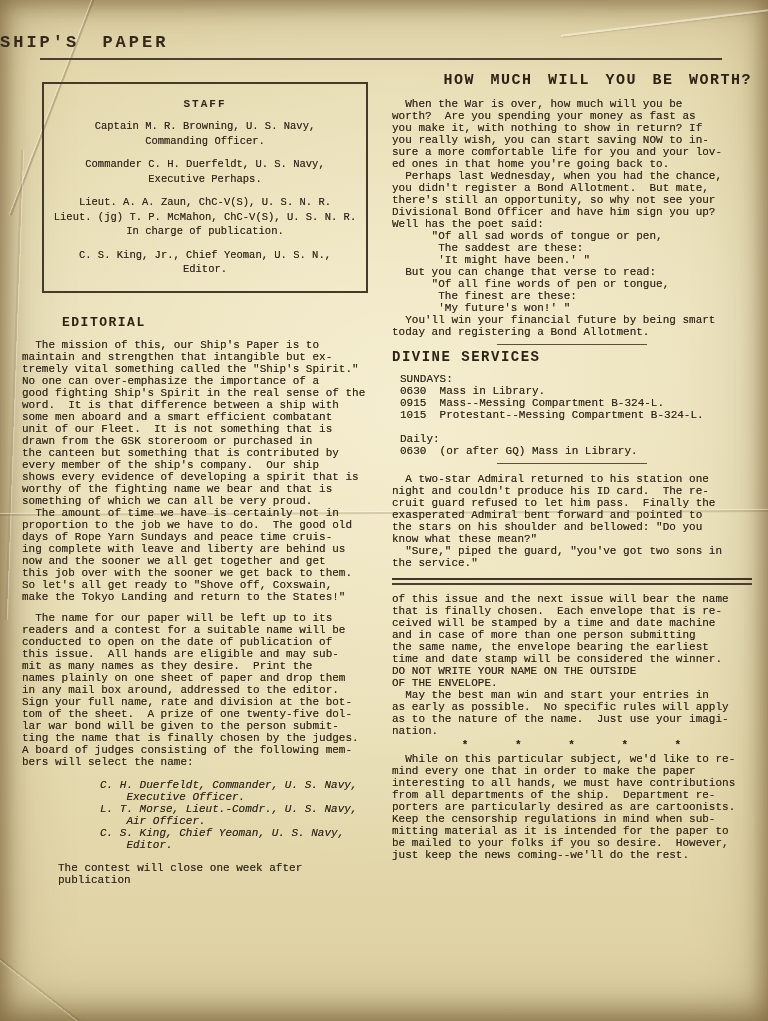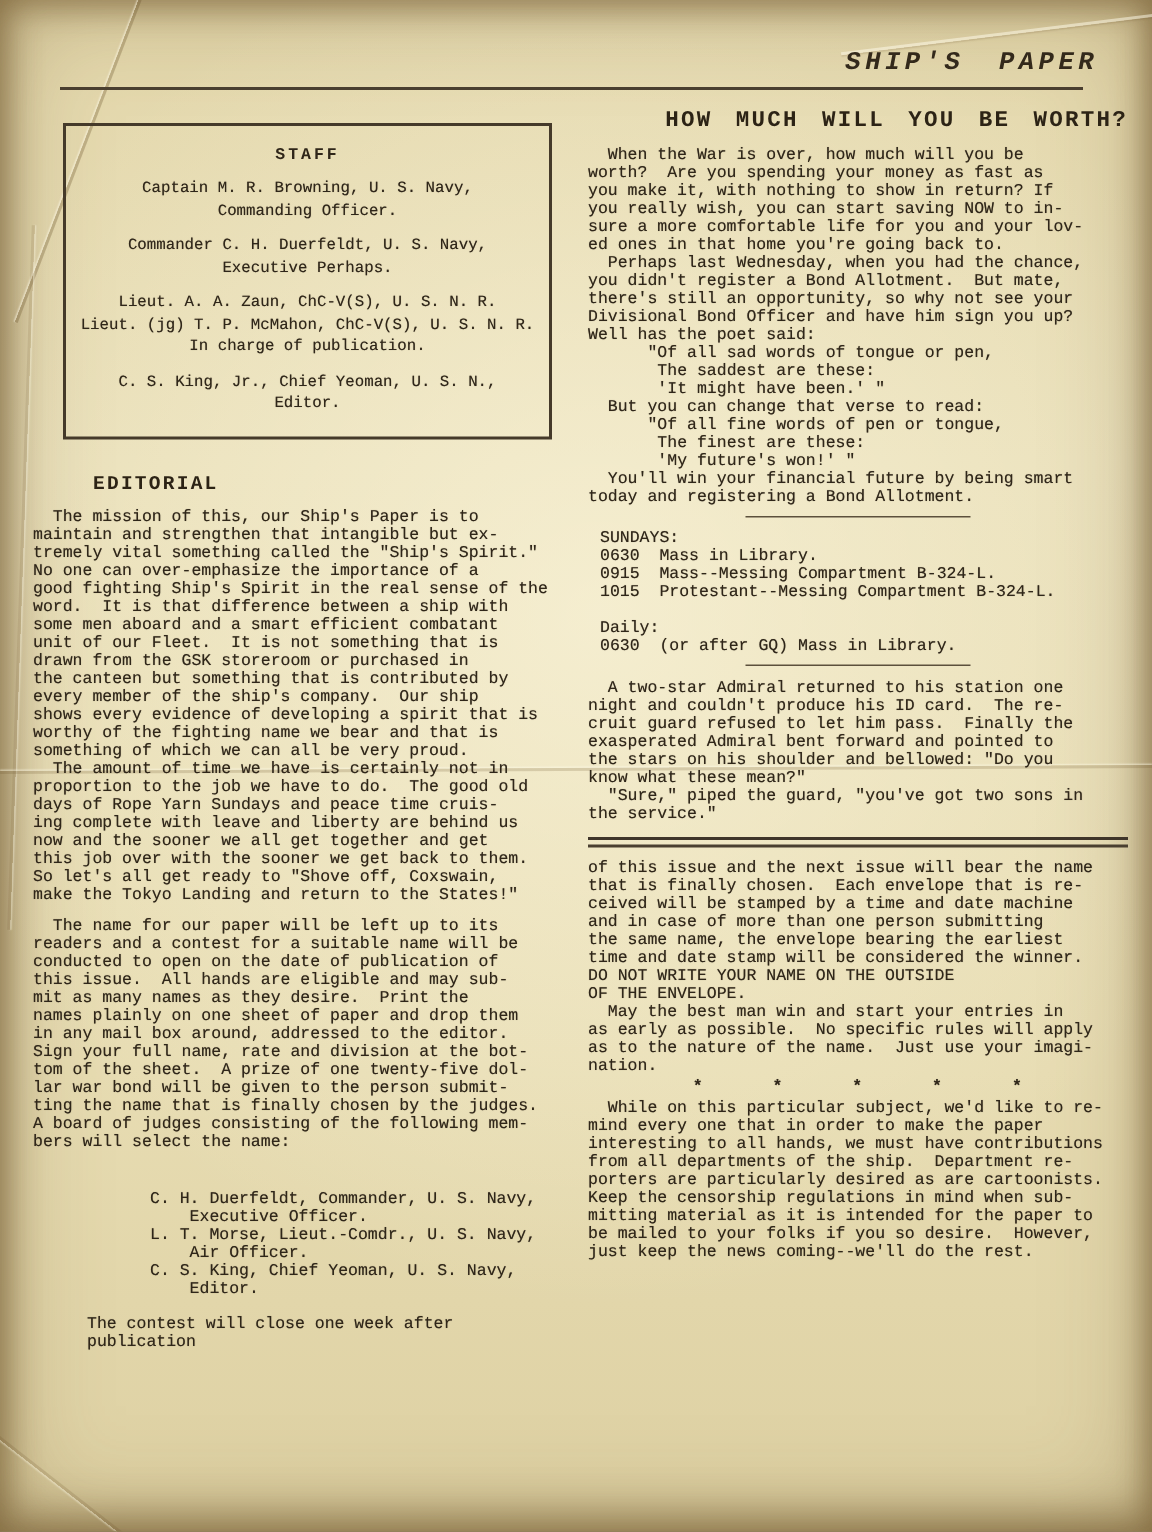--- a/index.html
+++ b/index.html
@@ -25,21 +25,21 @@
       box-shadow:0 1px 1px rgba(255,252,235,.5);transform:rotate(111deg);transform-origin:0 0;}
   .c2{left:13px;top:150px;width:2px;height:470px;background:rgba(104,79,41,.14);
       box-shadow:1px 0 1px rgba(255,252,235,.4);transform:rotate(2deg);}
   .c3{left:0;top:512px;width:768px;height:2px;background:rgba(104,79,41,.20);
       box-shadow:0 -1px 1px rgba(255,252,235,.45);transform:rotate(-.3deg);}
   .c4{left:-12px;top:948px;width:130px;height:2px;background:rgba(104,79,41,.18);
       box-shadow:0 1px 1px rgba(255,252,235,.4);transform:rotate(38deg);transform-origin:0 0;}
   .c5{left:560px;top:22px;width:210px;height:2px;background:rgba(255,252,235,.5);
       box-shadow:0 1px 1px rgba(104,79,41,.18);transform:rotate(-7deg);}
 
-  .masthead{position:absolute;top:33px;left:0;width:732px;text-align:right;font-style:italic;}
+  .masthead{position:absolute;top:33px;left:0;width:732px;text-align:left;}
   .title{font-size:17px;font-weight:bold;letter-spacing:3px;word-spacing:10px;color:#33291b;}
   .title-rule{position:absolute;top:58px;left:40px;width:682px;border-top:2px solid #4a3f30;}
 
   .columns{position:absolute;top:64px;left:22px;width:730px;display:flex;gap:12px;}
   .col{box-sizing:border-box;}
   .col.left{width:358px;}
   .col.right{width:360px;}
 
   .lines{white-space:pre-wrap;font-size:11px;line-height:12px;margin:0;
          text-shadow:0 0 .5px rgba(47,38,25,.55);}
@@ -51,21 +51,21 @@
 
   h1.headline{font-size:15px;font-weight:bold;letter-spacing:1.5px;word-spacing:5px;
               margin:8px 0 0 0;color:#2c2315;text-align:right;}
   h2.sec{font-size:13px;font-weight:bold;letter-spacing:1.5px;margin:0;color:#2c2315;}
   .sec.editorial{margin-top:22px;padding-left:40px;}
   .sec.ntp{margin-top:15px;letter-spacing:2px;}
   .sec.ds{font-size:14px;margin-top:3px;}
 
   .p{margin-top:9px;}
   .p0{margin-top:0;}
-  .judges{margin:26px 0 0 78px;}
+  .judges{margin:11px 0 0 78px;font-style:italic;}
   .closing{margin:11px 0 0 36px;}
   .schedule{margin:8px 0 0 8px;}
   .anec{margin-top:9px;}
   .short-rule{width:150px;border-top:1.5px solid #5c503c;margin:6px auto 4px auto;}
   .double-rule{height:3px;border-top:2px solid #3f352a;border-bottom:2px solid #4a3f30;
                margin:9px 0 8px 0;}
   .stars{text-align:center;font-weight:bold;margin-top:2px;letter-spacing:1px;}
   .cont{margin-top:2px;}
 </style>
 </head>
@@ -162,20 +162,21 @@
        The saddest are these:
        'It might have been.' "
   But you can change that verse to read:
       "Of all fine words of pen or tongue,
        The finest are these:
        'My future's won!' "
   You'll win your financial future by being smart
 today and registering a Bond Allotment.</div>
 
       <div class="short-rule"></div>
+      <h2 class="sec ds">DIVINE SERVICES</h2>
       <div class="lines schedule">SUNDAYS:
 0630  Mass in Library.
 0915  Mass--Messing Compartment B-324-L.
 1015  Protestant--Messing Compartment B-324-L.
 
 Daily:
 0630  (or after GQ) Mass in Library.</div>
       <div class="short-rule"></div>
 
       <div class="lines anec">  A two-star Admiral returned to his station one

